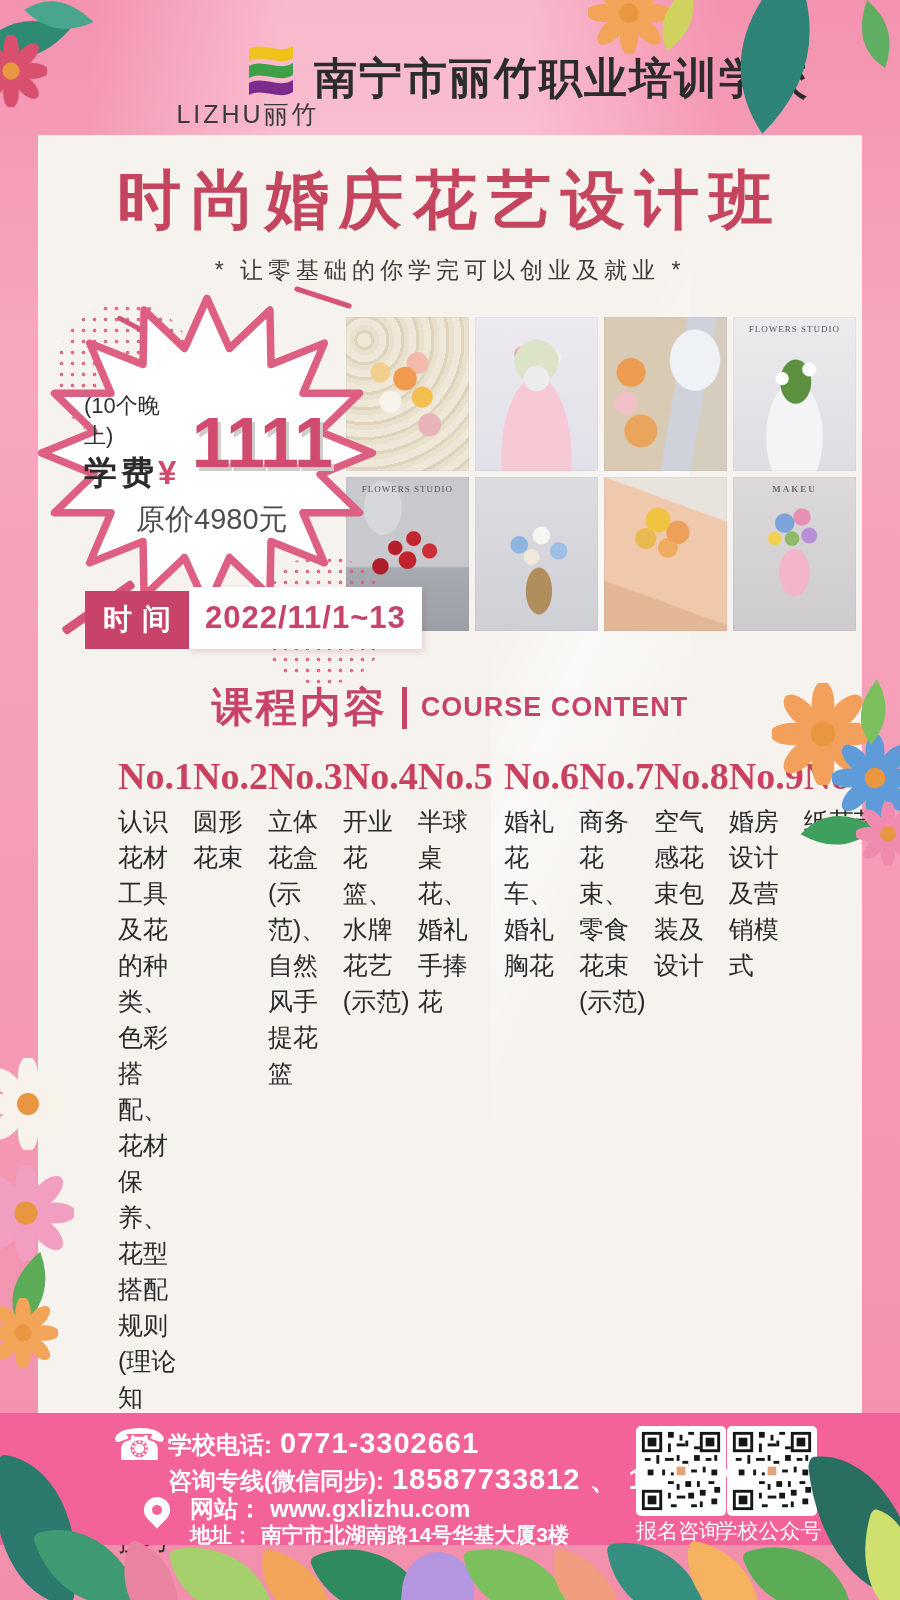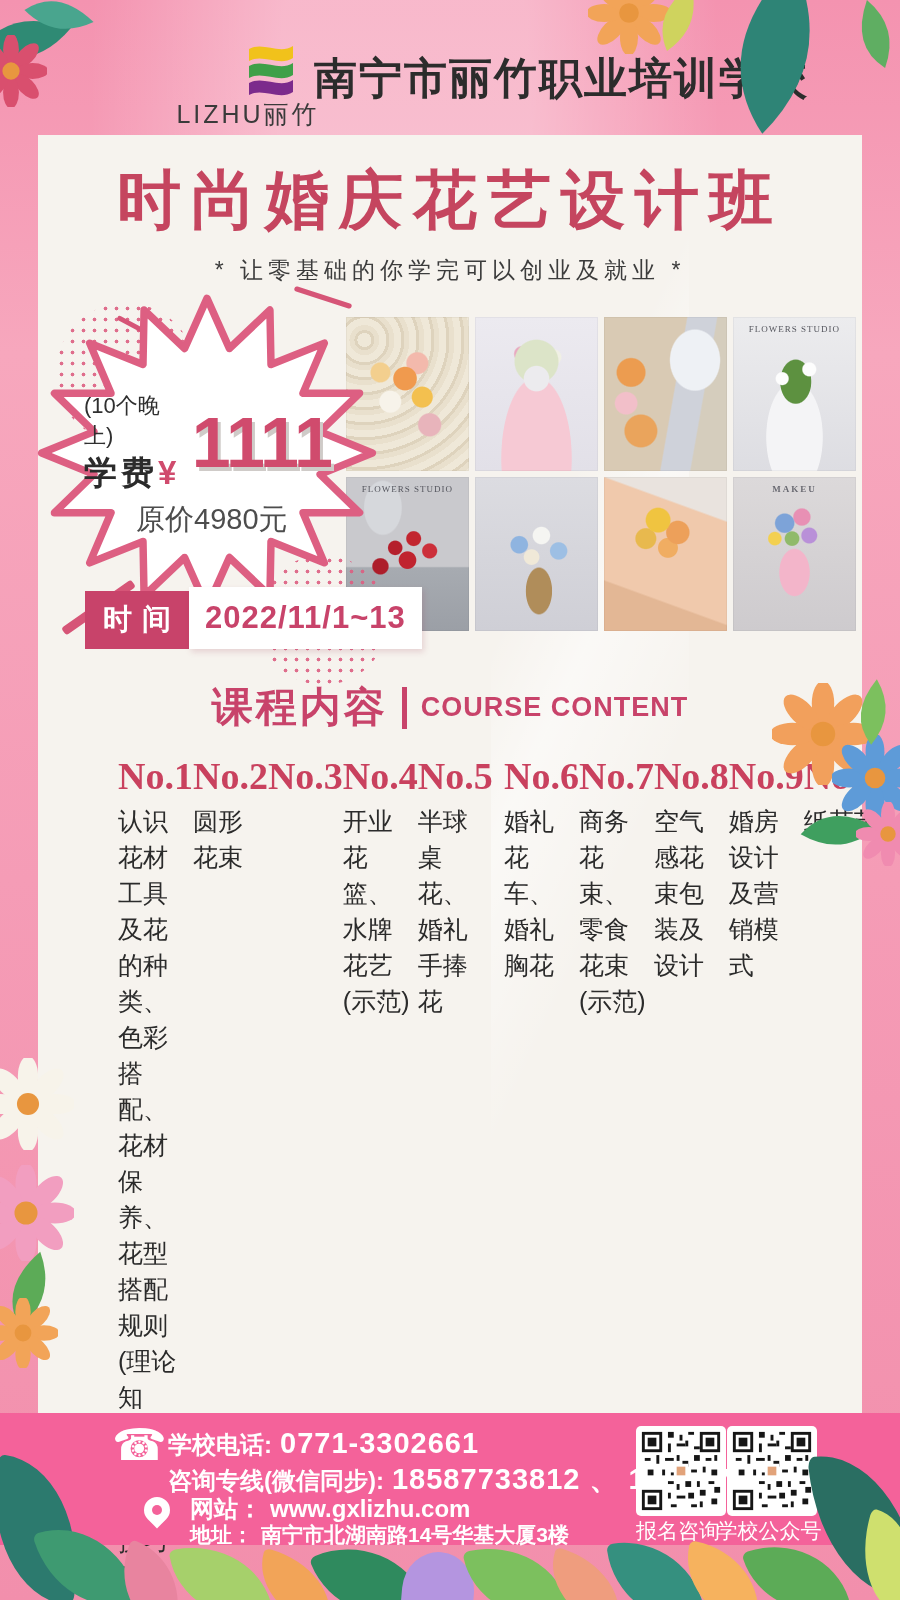--- a/index.html
+++ b/index.html
@@ -305,20 +305,21 @@
       <div class="item">
         <div class="item-no">No.1</div>
         <div class="item-text">认识花材工具及花的种类、色彩搭配、花材保养、花型搭配规则(理论知识)、作品拍摄技巧及修图调色、单枝花束、橱窗礼盒花束、冰淇淋花束(示范)</div>
       </div>
       <div class="item">
         <div class="item-no">No.2</div>
         <div class="item-text">圆形花束</div>
       </div>
       <div class="item">
         <div class="item-no">No.3</div>
+        <div class="item-text">立体花盒(示范)、自然风手提花篮</div>
       </div>
       <div class="item">
         <div class="item-no">No.4</div>
         <div class="item-text">开业花篮、水牌花艺(示范)</div>
       </div>
       <div class="item">
         <div class="item-no">No.5</div>
         <div class="item-text">半球桌花、婚礼手捧花</div>
       </div>
     </div>

